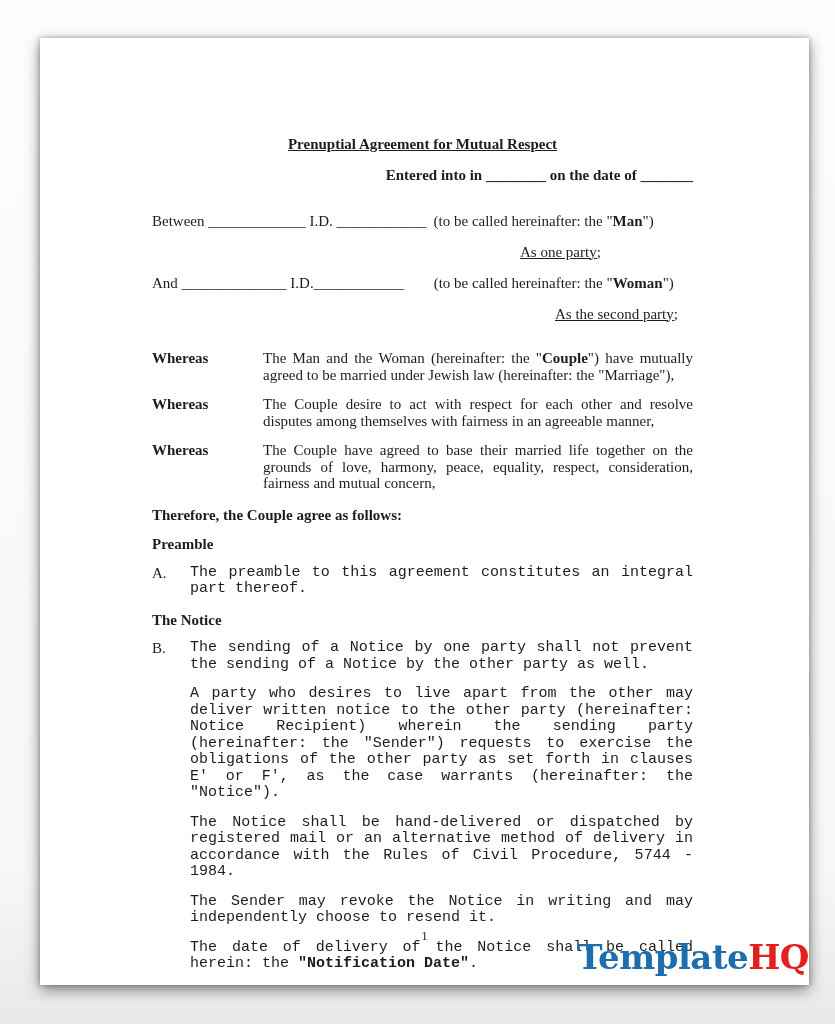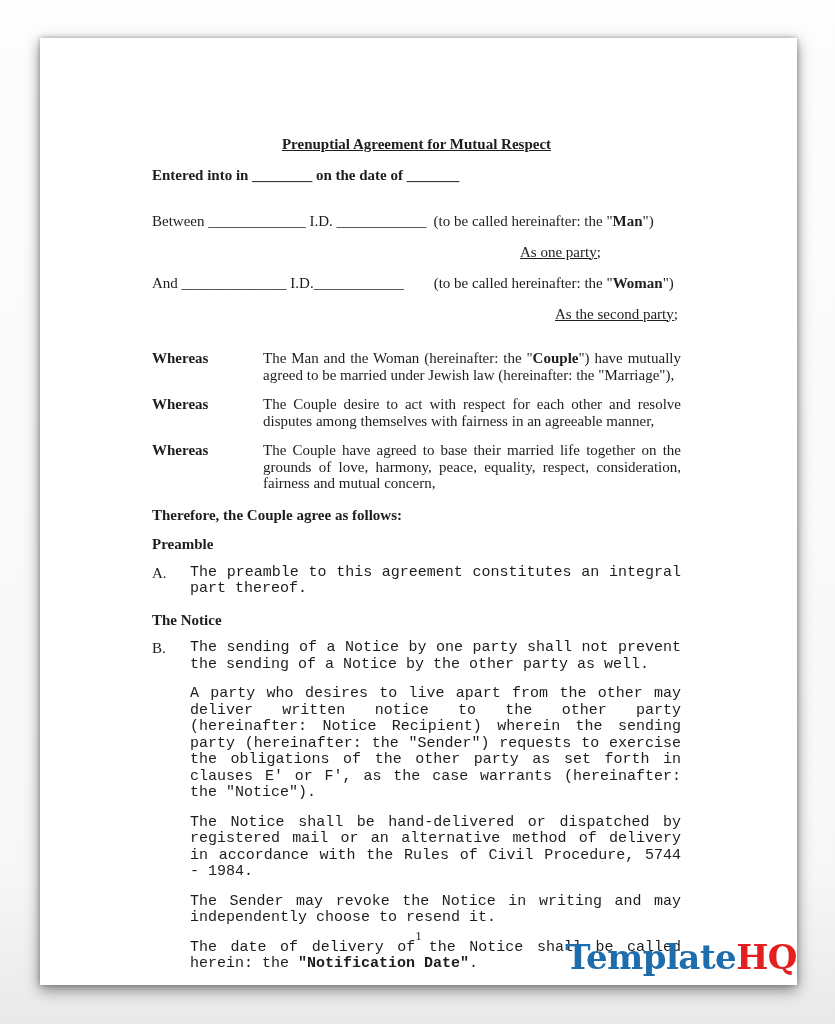--- a/index.html
+++ b/index.html
@@ -13,36 +13,37 @@
     width: 835px; height: 1024px;
     background: linear-gradient(180deg, #fdfdfd 0%, #f7f7f7 85%, #e9e9e9 100%);
     overflow: hidden;
   }
   .sheet {
     position: absolute;
     left: 40px; top: 38px;
     width: 757px; height: 947px;
     background: #ffffff;
     box-shadow: 0 0 5px rgba(0,0,0,0.30), 0 5px 14px rgba(0,0,0,0.45);
+    padding-left: 12px;
   }
   .content {
     position: absolute;
     left: 112px; right: 116px; top: 98px;
     color: #1d1d1d;
     font-size: 15px;
     line-height: 16.5px;
   }
   .doc-title {
     text-align: center;
     font-weight: bold;
     text-decoration: underline;
     margin: 0 0 14px 0;
   }
   .doc-subtitle {
-    text-align: left;
+    text-align: right;
     font-weight: bold;
     margin: 0 0 30px 0;
     font-family: Liberation Serif, serif;
   }
   .party-line { margin: 15px 0 14px 0; white-space: nowrap; }
   .party-tag {
     text-decoration: underline;
     margin-bottom: 14px;
   }
   .tag-one { margin-left: 368px; }

